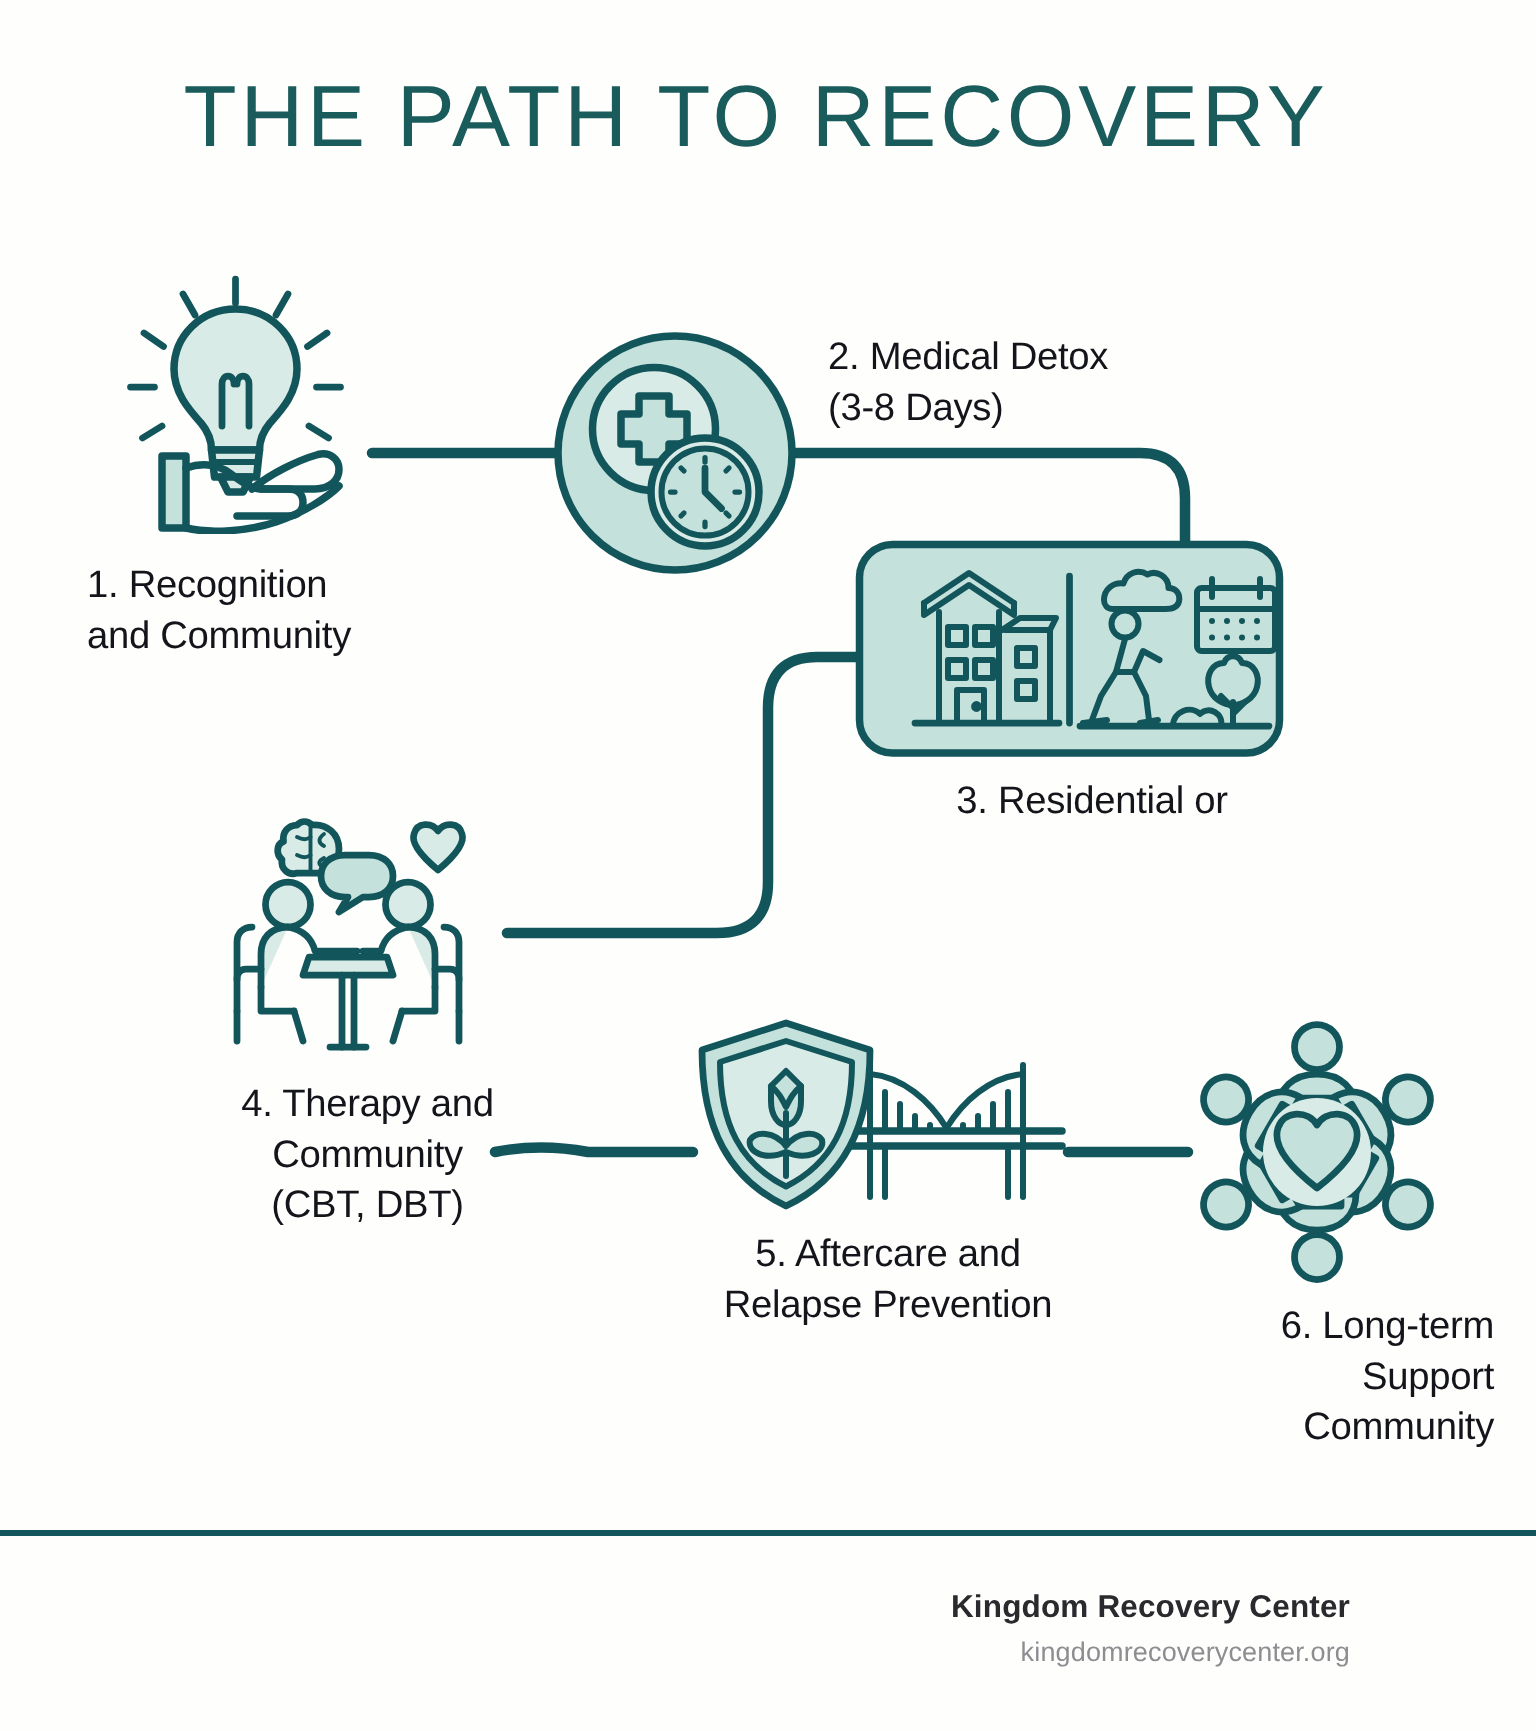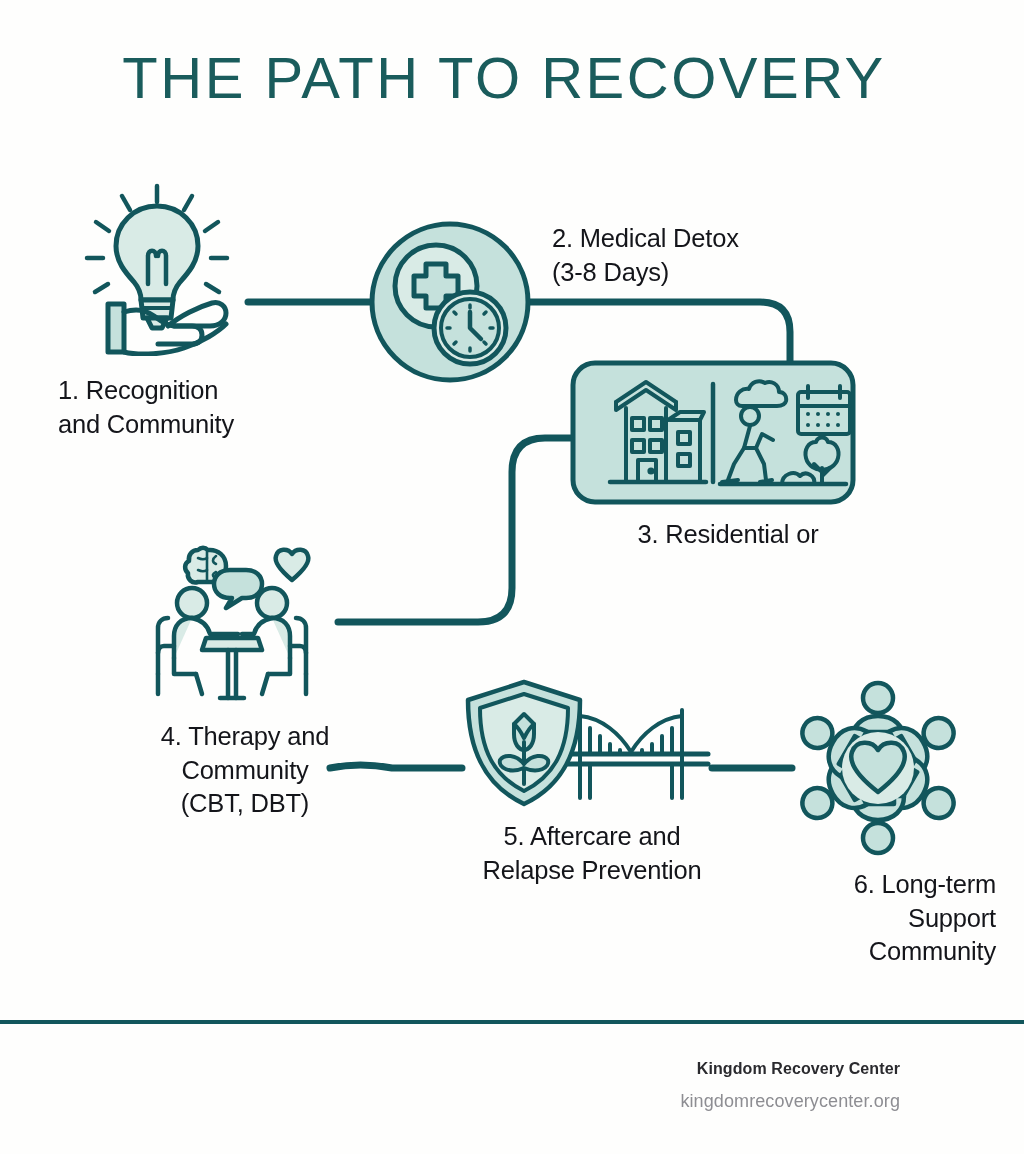--- a/index.html
+++ b/index.html
@@ -60,21 +60,21 @@
     top: 1020px;
     width: 1024px;
     height: 4px;
     background: #12565c;
   }
   .footer-brand {
     position: absolute;
     right: 124px;
     top: 1060px;
     text-align: right;
-    font-size: 16px;
+    font-size: 21px;
     font-weight: bold;
     color: #2a2a2e;
     letter-spacing: 0.1px;
   }
   .footer-url {
     position: absolute;
     right: 124px;
     top: 1091px;
     text-align: left;
     font-size: 18px;

